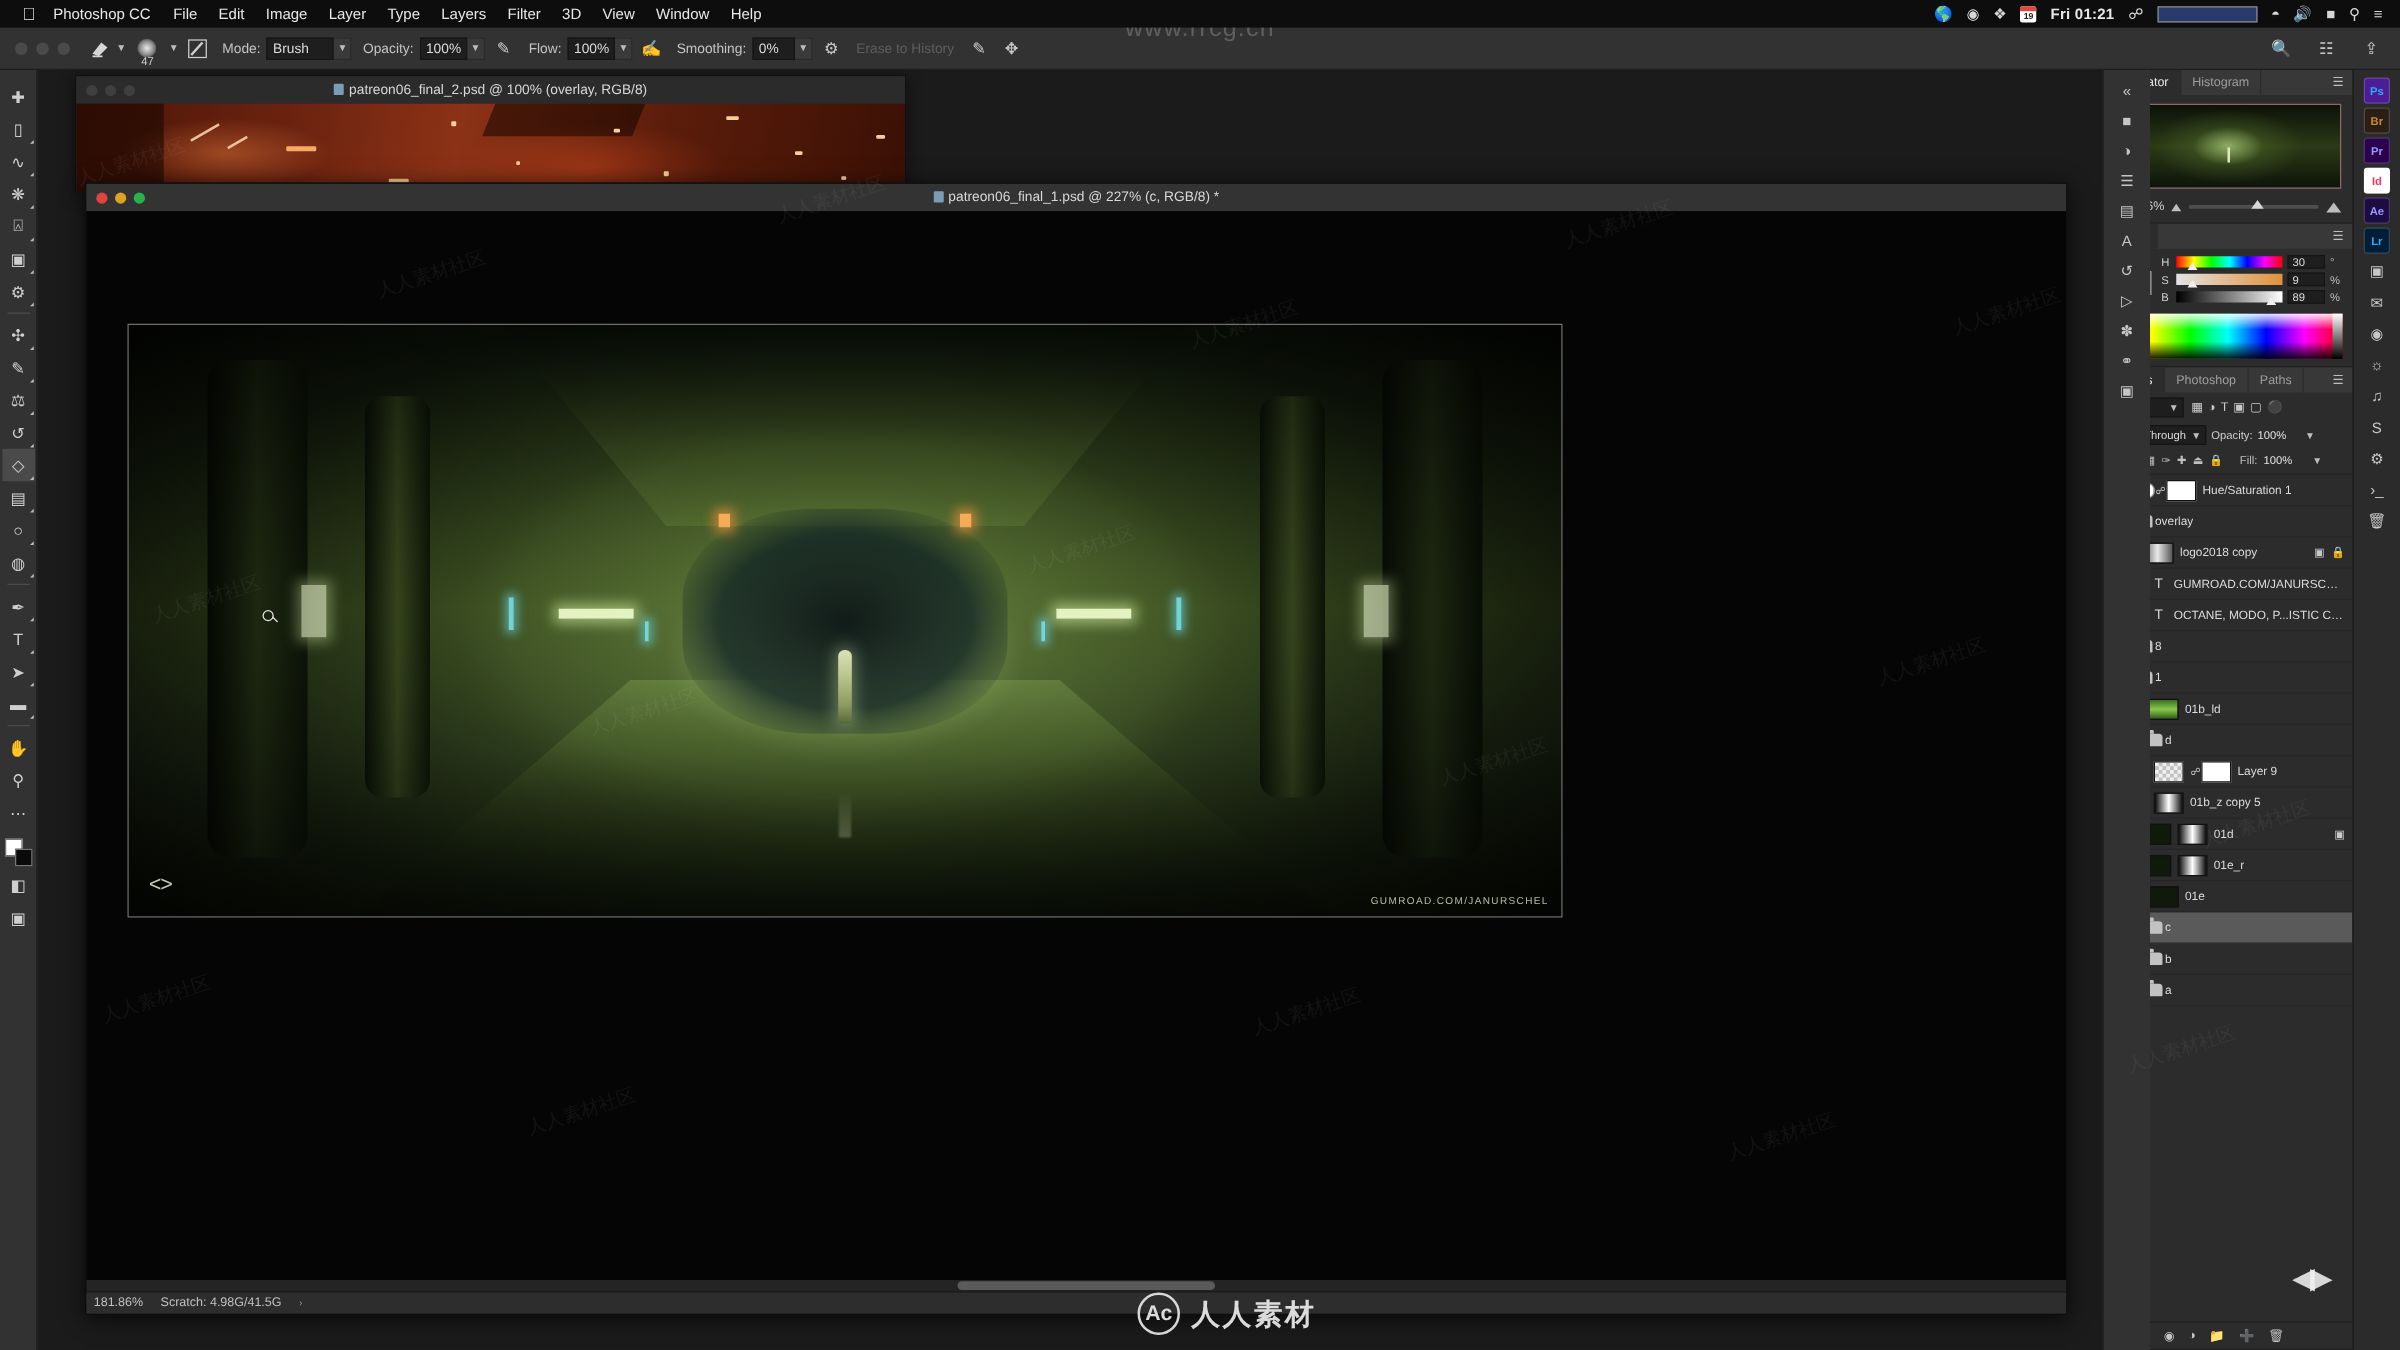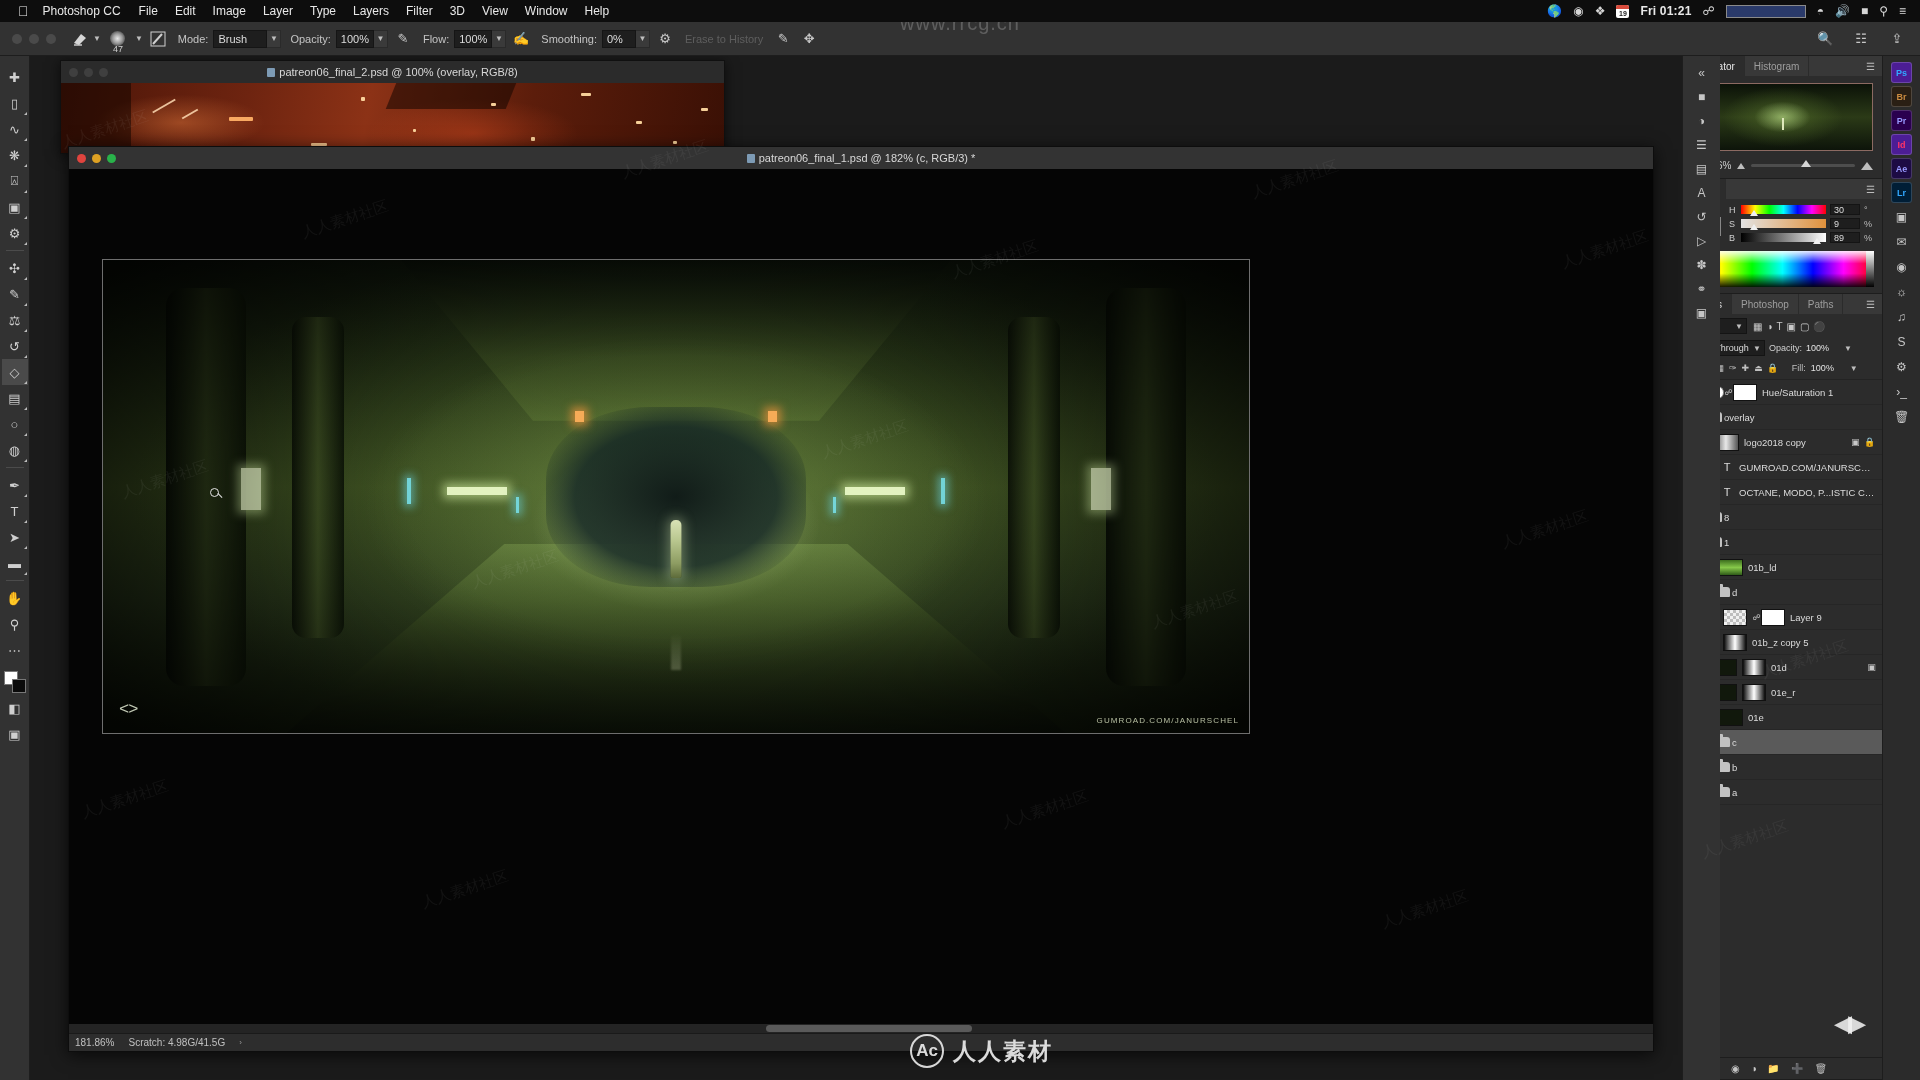--- a/index.html
+++ b/index.html
@@ -546,21 +546,21 @@
       </div>
     </div>
 
     <div class="docwin-2">
       <div class="doc-titlebar">
         <span class="tdots">
           <i style="background:#e0443e"></i>
           <i style="background:#dea123"></i>
           <i style="background:#29b24a"></i>
         </span>
-        <span class="doc-title-text"><span class="pico"></span><span>patreon06_final_1.psd @ 182% (c, RGB/3) *</span></span>
+        <span class="doc-title-text"><span class="pico"></span><span>patreon06_final_1.psd @ 227% (c, RGB/8) *</span></span>
       </div>
 
       <div class="canvas-area">
         <div class="artboard">
           <div class="corridor">
             <div class="ceil"></div>
             <div class="floor"></div>
             <div class="pillar l"></div>
             <div class="pillar r"></div>
             <div class="pillar2 l"></div>
@@ -889,21 +889,21 @@
         <span>➕</span>
         <span>🗑</span>
       </div>
     </div>
   </div>
 
   <div class="farrail">
     <div class="cc-app" style="background:#4c1d95;color:#31a8ff">Ps</div>
     <div class="cc-app" style="background:#2a1f14;color:#c98a3f">Br</div>
     <div class="cc-app" style="background:#2a004f;color:#9999ff">Pr</div>
-    <div class="cc-app" style="background:#4c1d95;color:#ff3366">Id</div>
+    <div class="cc-app" style="background:#ffffff;color:#ff3366">Id</div>
     <div class="cc-app" style="background:#1d0b44;color:#9999ff">Ae</div>
     <div class="cc-app" style="background:#001e36;color:#31a8ff">Lr</div>
     <div class="rail-btn">▣</div>
     <div class="rail-btn">✉</div>
     <div class="rail-btn">◉</div>
     <div class="rail-btn">☼</div>
     <div class="rail-btn">♫</div>
     <div class="rail-btn">S</div>
     <div class="rail-btn">⚙</div>
     <div class="rail-btn">›_</div>

